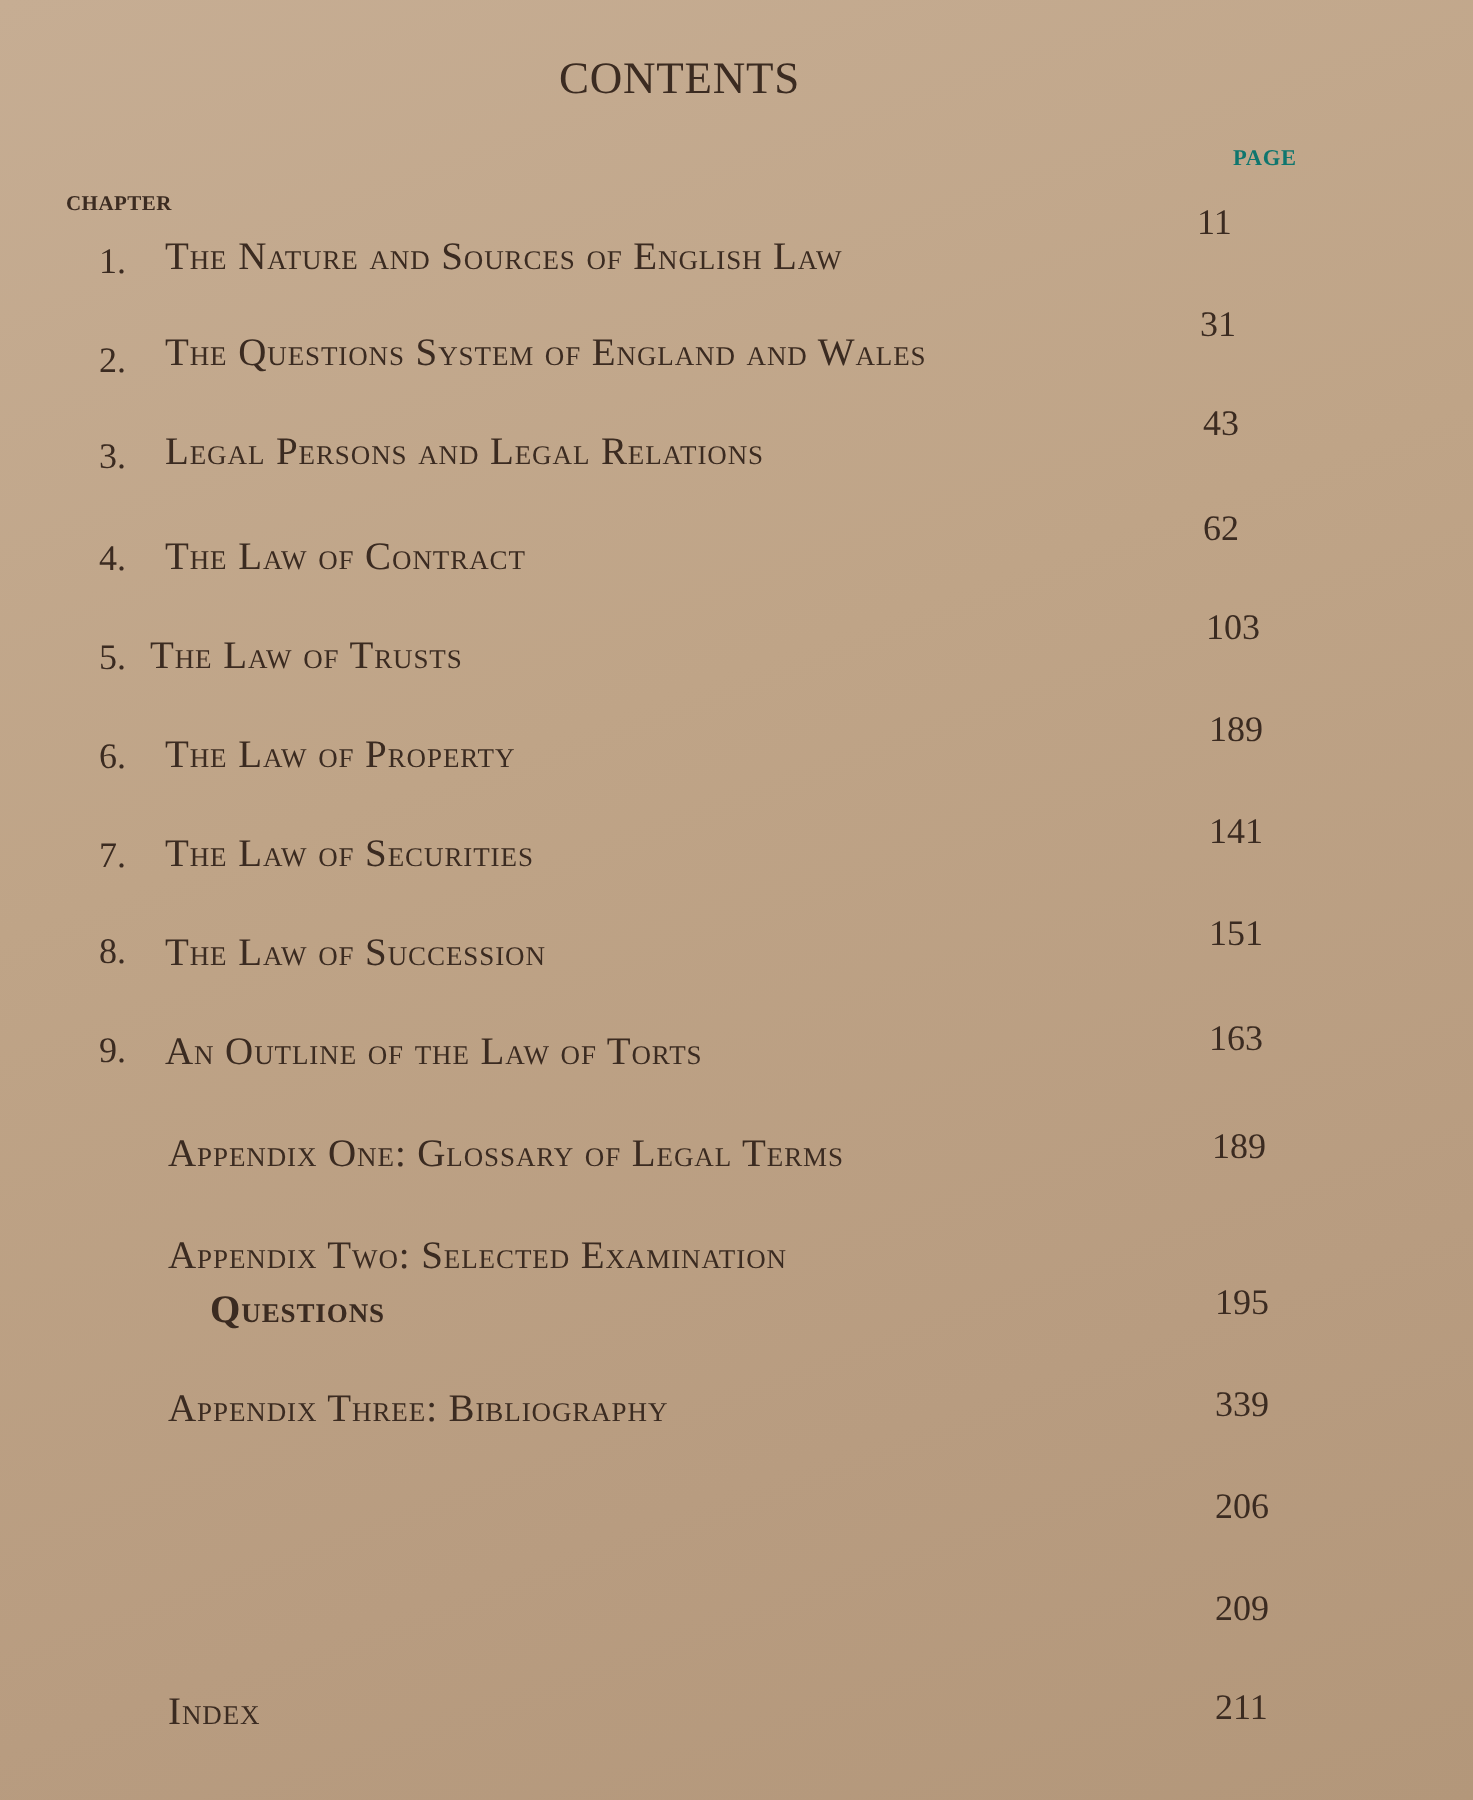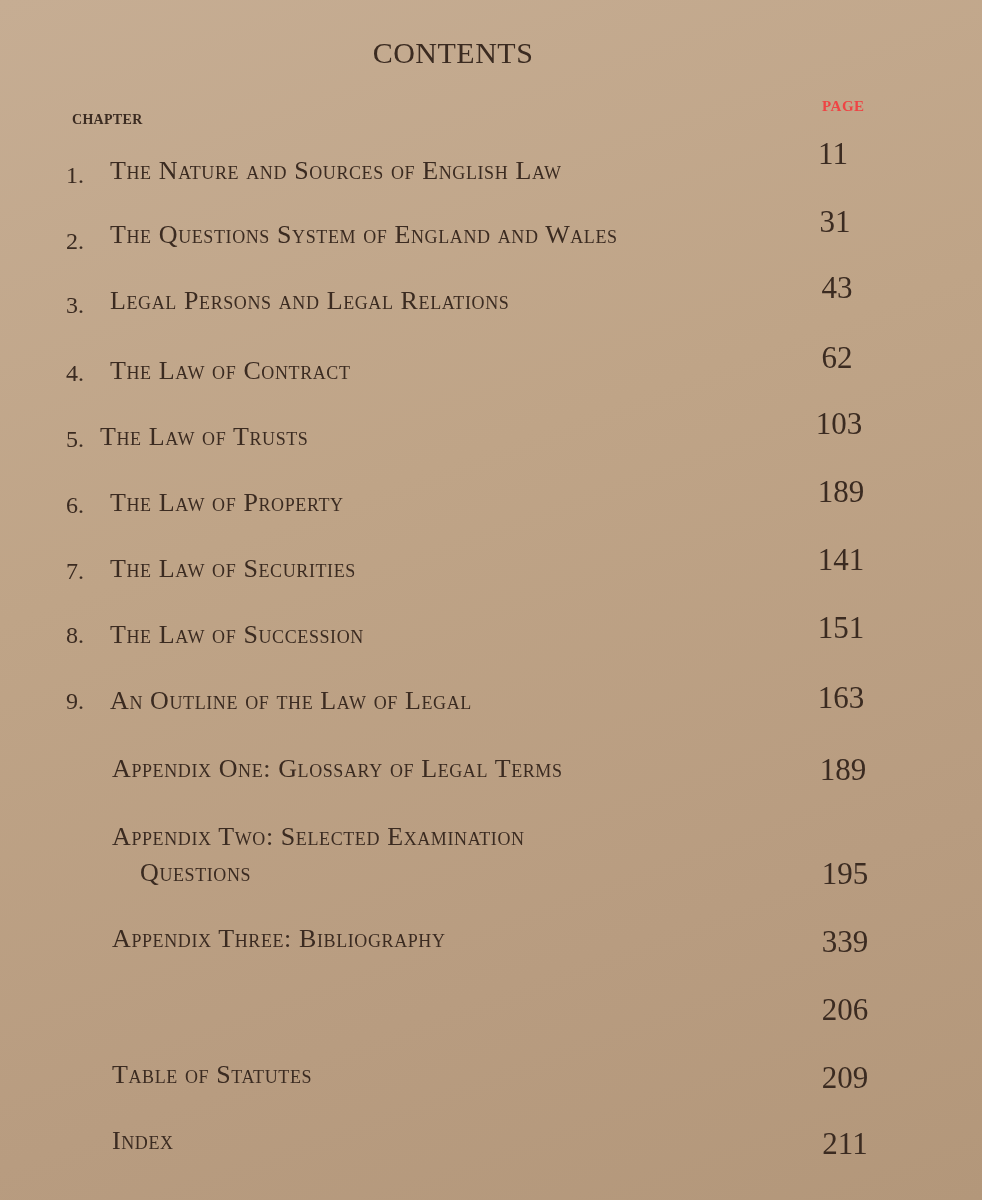--- a/index.html
+++ b/index.html
@@ -11,42 +11,42 @@
     position: relative;
   }
   .page { position: absolute; inset: 0; }
   .title {
     position: absolute; left: 0; right: 0; top: 36px;
     text-align: center; font-size: 30px; letter-spacing: 0.5px; color: #3b2b21;
     padding-left: 0; transform: translateX(-38px);
   }
   .page-hdr {
     position: absolute; left: 822px; top: 98px; font-size: 15px; font-weight: bold;
-    letter-spacing: 0.5px; color: #ef4444; font-variant: small-caps;
+    letter-spacing: 0.5px; color: #0f766e; font-variant: small-caps;
   }
   .chapter-hdr {
-    position: absolute; left: 44px; top: 112px; font-size: 14px; font-weight: bold;
-    letter-spacing: 0.3px; color: #3b2b21; margin-left: 28px;
+    position: absolute; left: 44px; top: 129px; font-size: 14px; font-weight: bold;
+    letter-spacing: 0.3px; color: #3b2b21;
   }
   .entry {
     position: absolute; left: 0; width: 982px; height: 40px;
   }
   .num {
     position: absolute; left: 66px; font-size: 24px; color: #3b2b21;
   }
   .label {
     position: absolute; font-variant: small-caps; font-size: 26px; color: #3b2b21;
     letter-spacing: 0.6px; white-space: nowrap;
   }
   .pg {
-    position: absolute; font-size: 31px; color: #3b2b21; text-align: center; width: 70px;
+    position: absolute; font-size: 24px; color: #3b2b21; text-align: left; width: 70px;
   }
   .label2 {
     position: absolute; font-variant: small-caps; font-size: 26px; color: #3b2b21;
-    letter-spacing: 0.6px; white-space: nowrap;
+    letter-spacing: 0.6px; white-space: nowrap; font-weight: bold;
   }
 </style>
 </head>
 <body>
 
 <div class="page">
   <div class="title">CONTENTS</div>
   <div class="page-hdr">PAGE</div>
   <div class="chapter-hdr">CHAPTER</div>
 
@@ -85,41 +85,40 @@
     <span class="label" style="left:110px;top:0px">The Law of Securities</span>
     <span class="pg" style="left:806px;top:-12px">141</span>
   </div>
   <div class="entry" style="top:620px">
     <span class="num" style="top:2px">8.</span>
     <span class="label" style="left:110px;top:0px">The Law of Succession</span>
     <span class="pg" style="left:806px;top:-10px">151</span>
   </div>
   <div class="entry" style="top:686px">
     <span class="num" style="top:2px">9.</span>
-    <span class="label" style="left:110px;top:0px">An Outline of the Law of Legal</span>
+    <span class="label" style="left:110px;top:0px">An Outline of the Law of Torts</span>
     <span class="pg" style="left:806px;top:-6px">163</span>
   </div>
 
   <div class="entry" style="top:754px">
     <span class="label" style="left:112px;top:0px">Appendix One: Glossary of Legal Terms</span>
     <span class="pg" style="left:808px;top:-2px">189</span>
   </div>
   <div class="entry" style="top:822px;height:80px">
     <span class="label" style="left:112px;top:0px">Appendix Two: Selected Examination</span>
     <span class="label2" style="left:140px;top:36px">Questions</span>
     <span class="pg" style="left:810px;top:34px">195</span>
   </div>
   <div class="entry" style="top:924px">
     <span class="label" style="left:112px;top:0px">Appendix Three: Bibliography</span>
     <span class="pg" style="left:810px;top:0px">339</span>
   </div>
   <div class="entry" style="top:992px">
     <span class="pg" style="left:810px;top:0px">206</span>
   </div>
   <div class="entry" style="top:1060px">
-    <span class="label" style="left:112px;top:0px">Table of Statutes</span>
     <span class="pg" style="left:810px;top:0px">209</span>
   </div>
   <div class="entry" style="top:1126px">
     <span class="label" style="left:112px;top:0px">Index</span>
     <span class="pg" style="left:810px;top:0px">211</span>
   </div>
 </div>
 
 </body></html>

